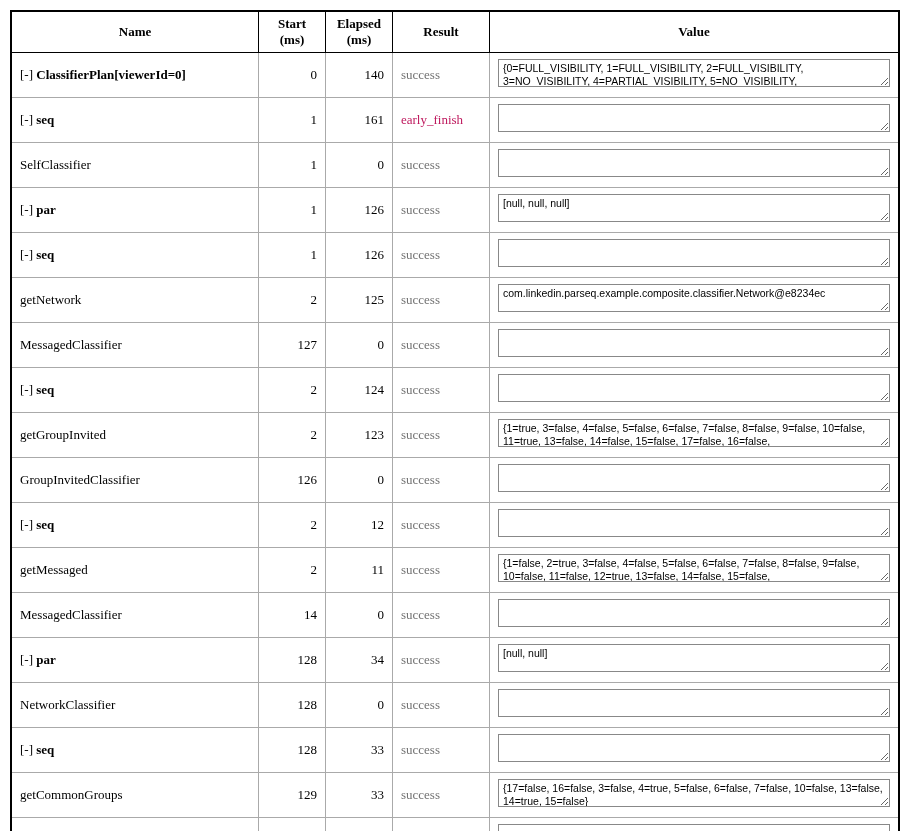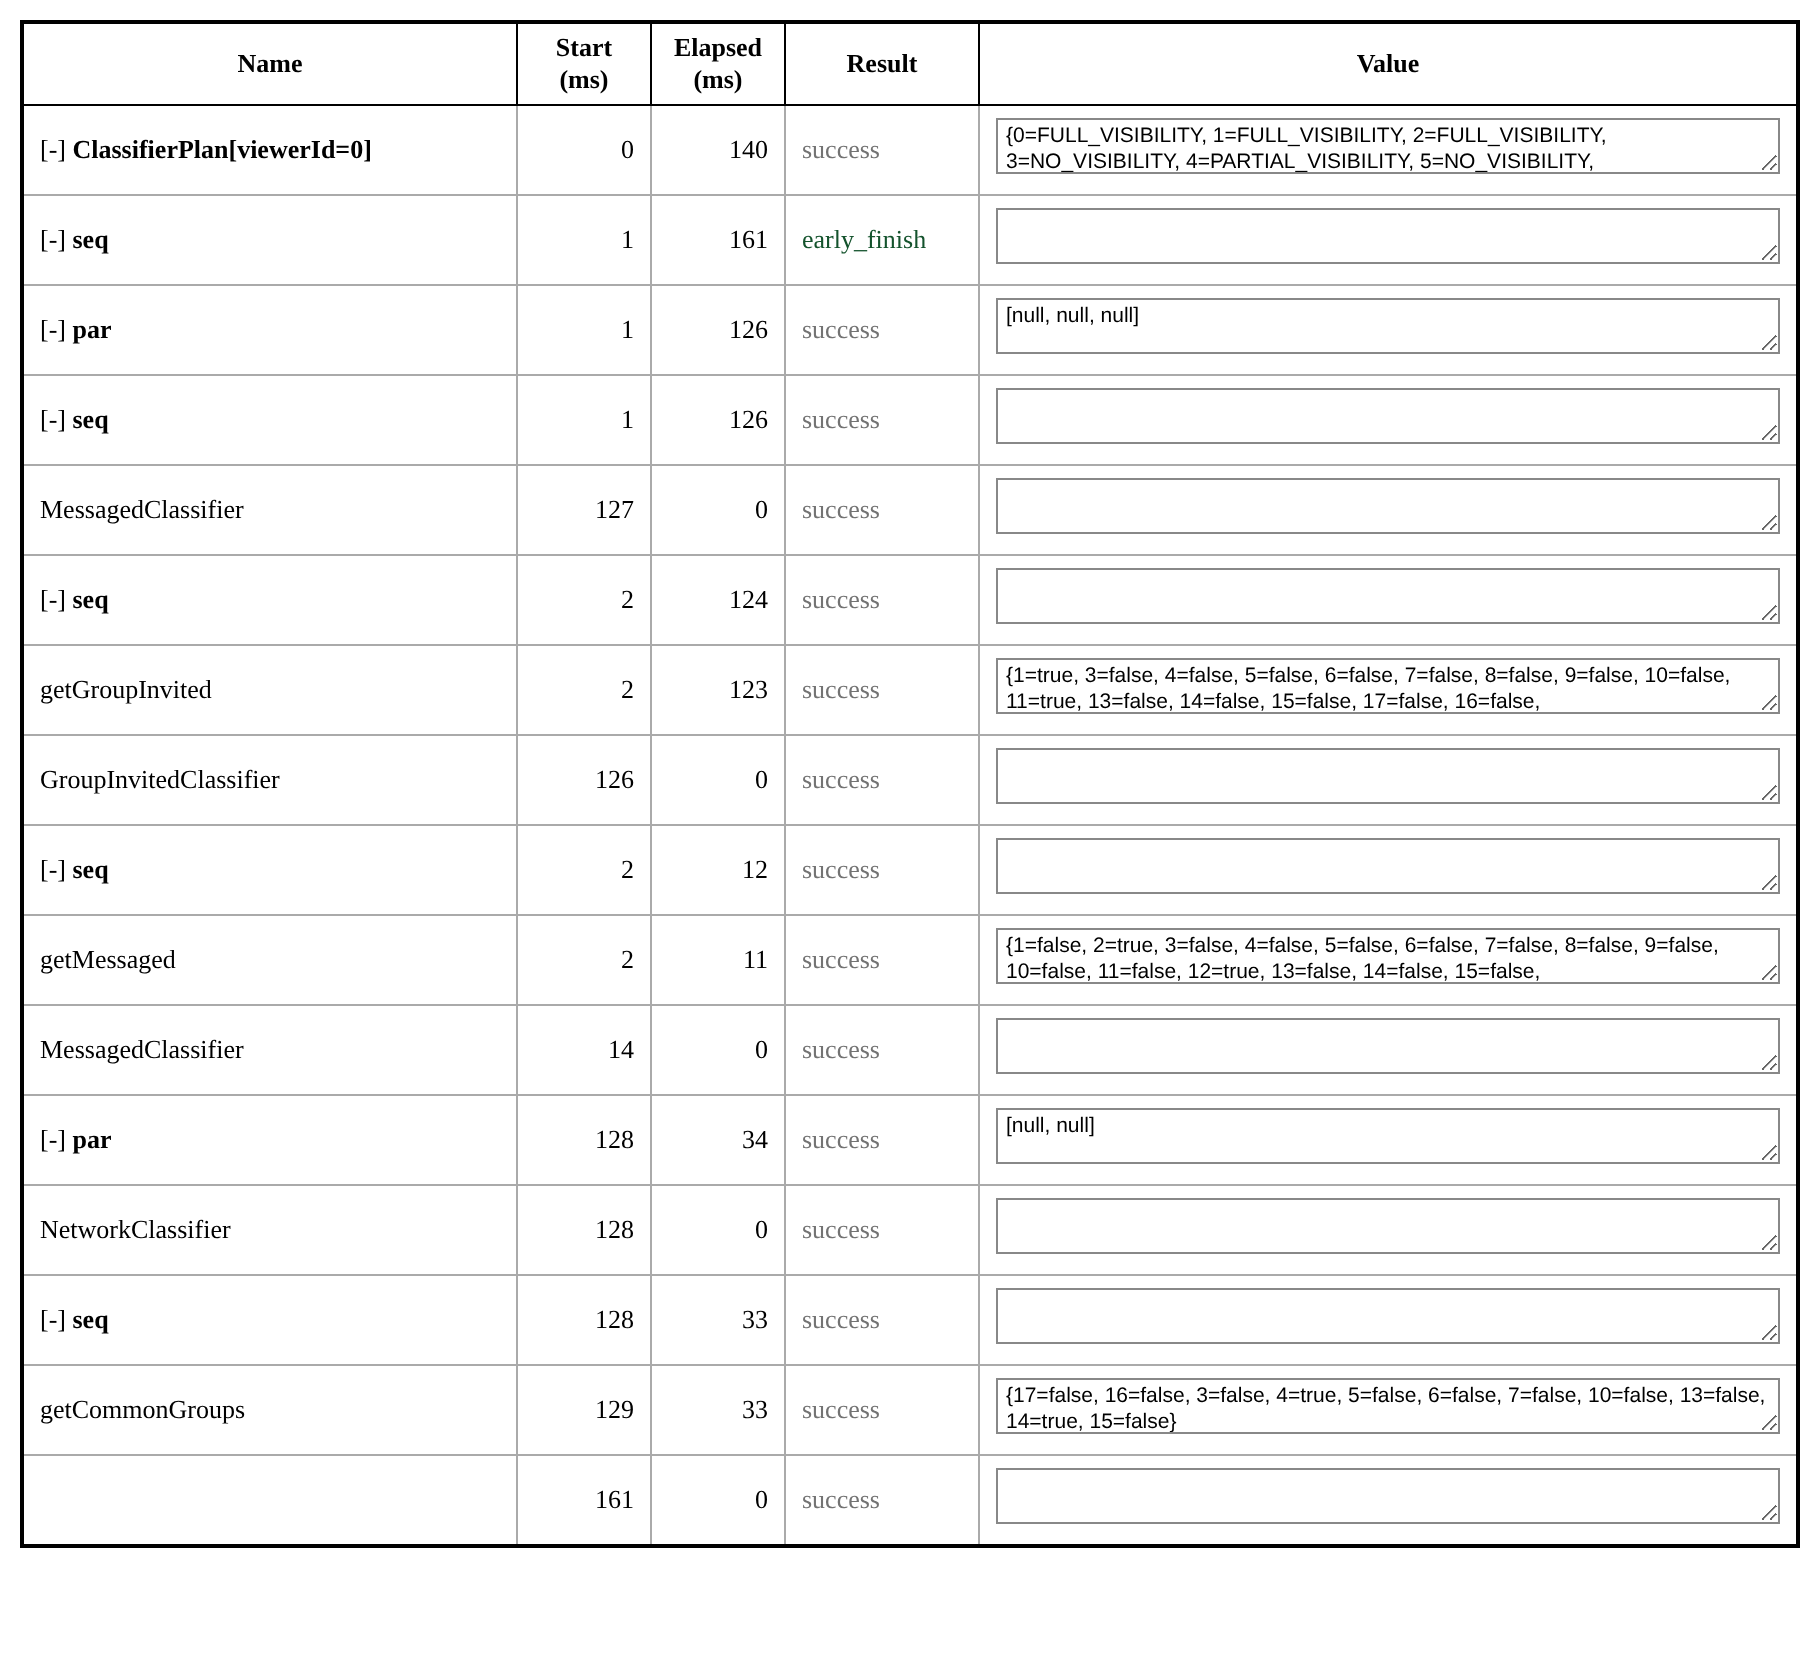--- a/index.html
+++ b/index.html
@@ -32,21 +32,21 @@
     height: 26px;
   }
   .name-cell { white-space: nowrap; margin-left: 35px; }
   .toggle {
     cursor: pointer;
     font-family: Georgia, serif;
   }
   .bold-name { font-weight: bold; }
   .num-cell { text-align: right; padding-right: 10px; }
   .result-success { color: #737373; }
-  .result-early { color: #14532d; }
+  .result-early { color: #be185d; }
   .value-cell { padding: 4px; }
   .value-box {
     width: 100%;
     box-sizing: border-box;
     height: 28px;
     font-family: Arial, Helvetica, sans-serif;
     font-size: 10.5px;
     resize: both;
     border: 1px solid #888;
     padding: 2px 4px;
@@ -82,32 +82,46 @@
         <td class="value-cell"><textarea class="value-box" readonly="" style="">{0=FULL_VISIBILITY, 1=FULL_VISIBILITY, 2=FULL_VISIBILITY, 3=NO_VISIBILITY, 4=PARTIAL_VISIBILITY, 5=NO_VISIBILITY,</textarea></td>
       </tr>
       <tr>
         <td class="name-cell indent-1"><span class="toggle">[-]</span> <span class="bold-name">seq</span></td>
         <td class="num-cell">1</td>
         <td class="num-cell">161</td>
         <td class="result-early">early_finish</td>
         <td class="value-cell"><textarea class="value-box" readonly="" style=""></textarea></td>
       </tr>
       <tr>
+        <td class="name-cell indent-2"><span>SelfClassifier</span></td>
+        <td class="num-cell">1</td>
+        <td class="num-cell">0</td>
+        <td class="result-success">success</td>
+        <td class="value-cell"><textarea class="value-box" readonly="" style=""></textarea></td>
+      </tr>
+      <tr>
         <td class="name-cell indent-2"><span class="toggle">[-]</span> <span class="bold-name">par</span></td>
         <td class="num-cell">1</td>
         <td class="num-cell">126</td>
         <td class="result-success">success</td>
         <td class="value-cell"><textarea class="value-box" readonly="" style="">[null, null, null]</textarea></td>
       </tr>
       <tr>
         <td class="name-cell indent-3"><span class="toggle">[-]</span> <span class="bold-name">seq</span></td>
         <td class="num-cell">1</td>
         <td class="num-cell">126</td>
         <td class="result-success">success</td>
         <td class="value-cell"><textarea class="value-box" readonly="" style=""></textarea></td>
+      </tr>
+      <tr>
+        <td class="name-cell indent-4"><span>getNetwork</span></td>
+        <td class="num-cell">2</td>
+        <td class="num-cell">125</td>
+        <td class="result-success">success</td>
+        <td class="value-cell"><textarea class="value-box" readonly="" style="">com.linkedin.parseq.example.composite.classifier.Network@e8234ec</textarea></td>
       </tr>
       <tr>
         <td class="name-cell indent-4"><span>MessagedClassifier</span></td>
         <td class="num-cell">127</td>
         <td class="num-cell">0</td>
         <td class="result-success">success</td>
         <td class="value-cell"><textarea class="value-box" readonly="" style=""></textarea></td>
       </tr>
       <tr>
         <td class="name-cell indent-3"><span class="toggle">[-]</span> <span class="bold-name">seq</span></td>

